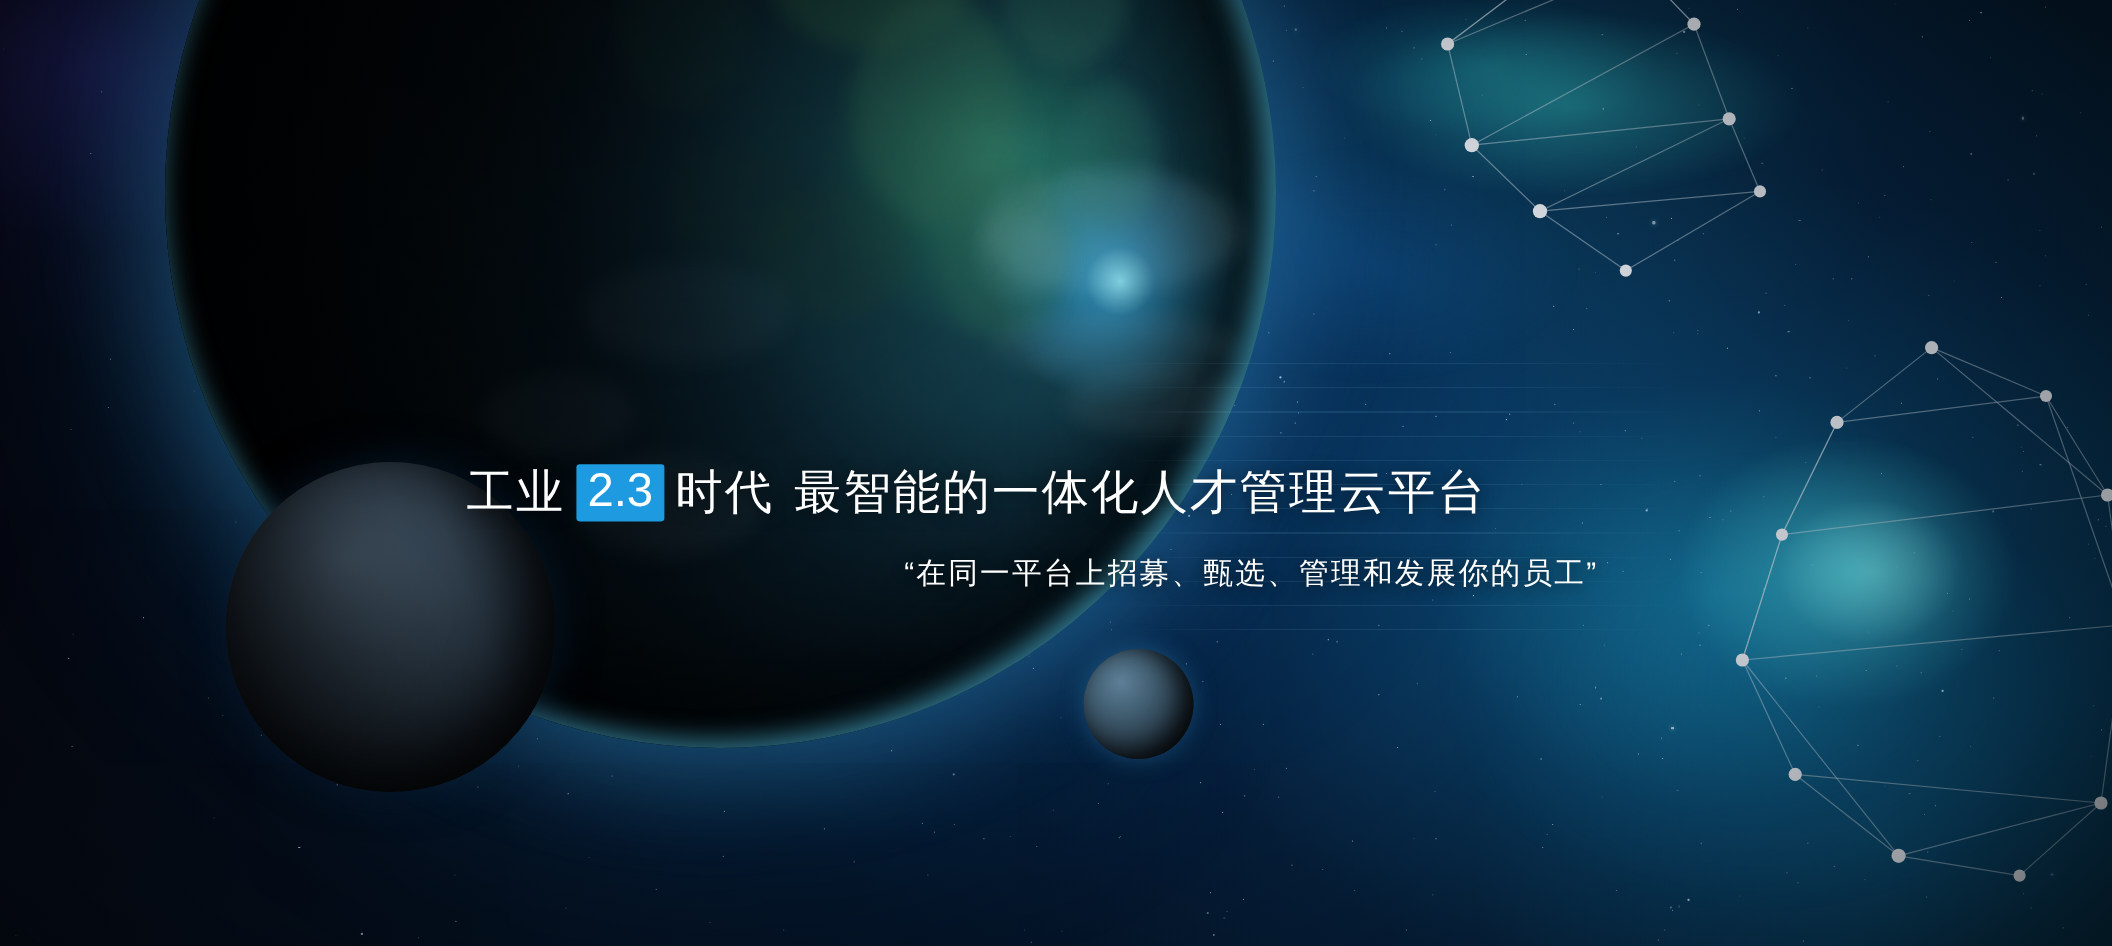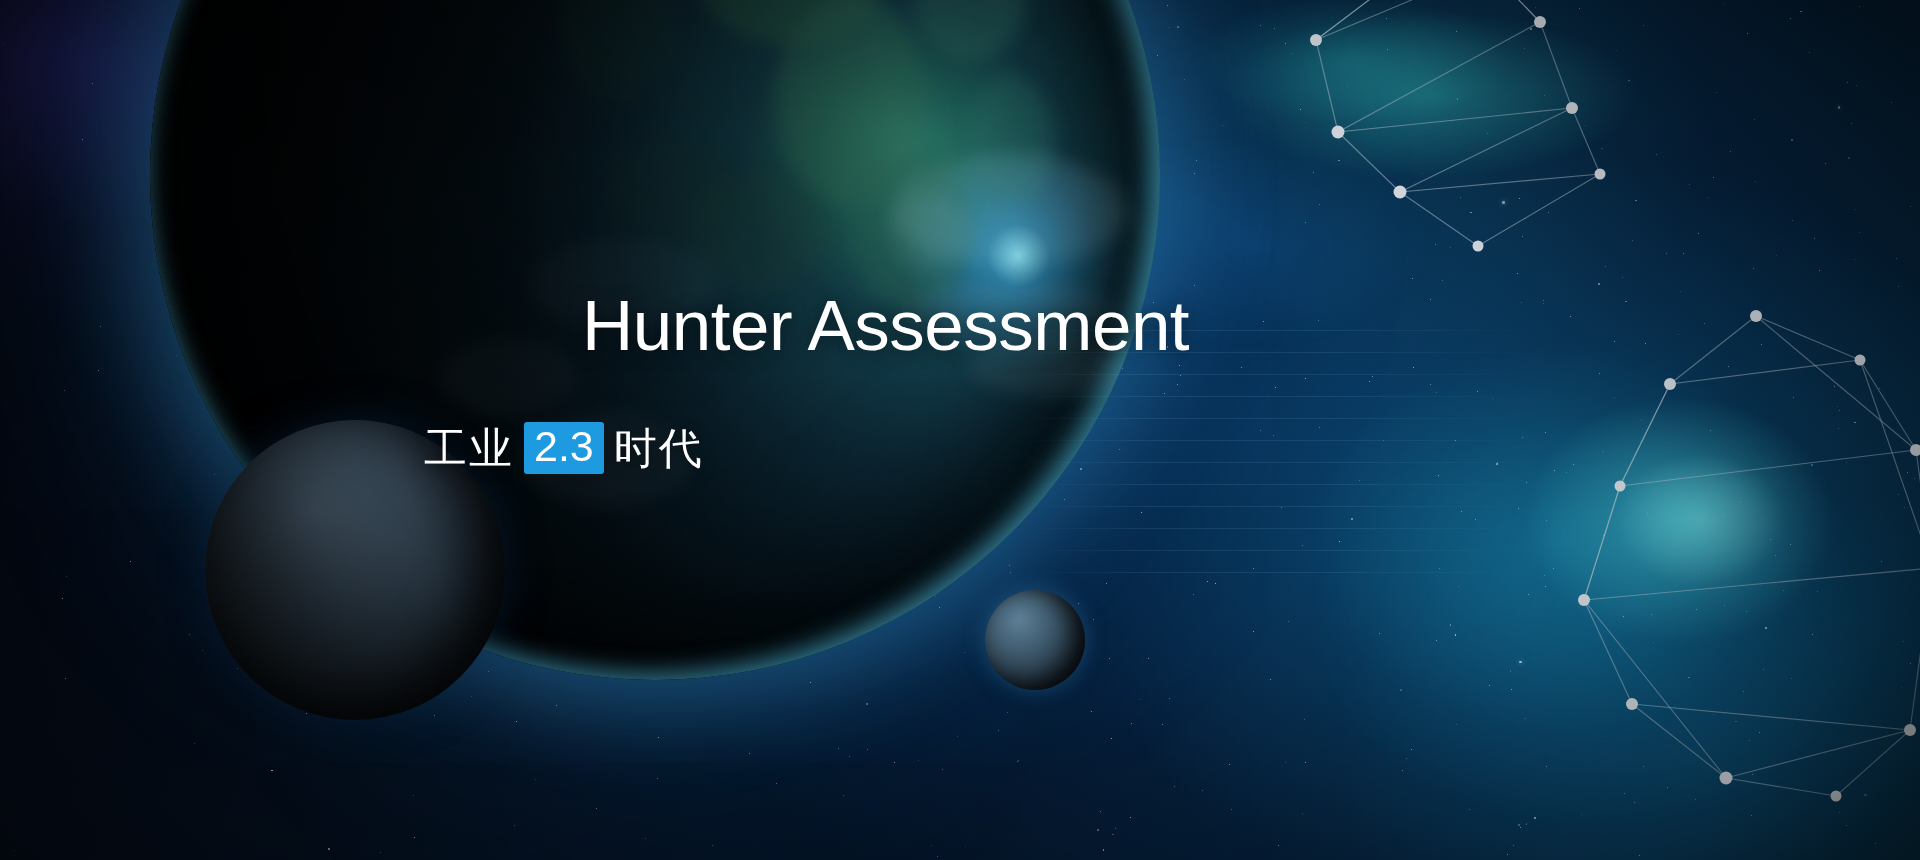--- a/index.html
+++ b/index.html
@@ -611,25 +611,26 @@
       <circle cx="60" cy="186" r="5.5"></circle>
       <circle cx="110" cy="84" r="6"></circle>
     </g>
   </svg>
 
   <div class="layer" id="vignette"></div>
 
   <div id="copy">
 
 
-    <div id="title-en">Hunter Assessment</div>
 
     <div id="tagline">
       <span class="seg">工业</span>
       <span id="badge-40">2.3</span>
       <span class="seg">时代</span>
       <span class="gap"></span>
+      <span class="seg">最智能的一体化人才管理云平台</span>
     </div>
 
+    <div id="quote">“在同一平台上招募、甄选、管理和发展你的员工”</div>
 
   </div>
 
 </div>
 
 </body></html>

